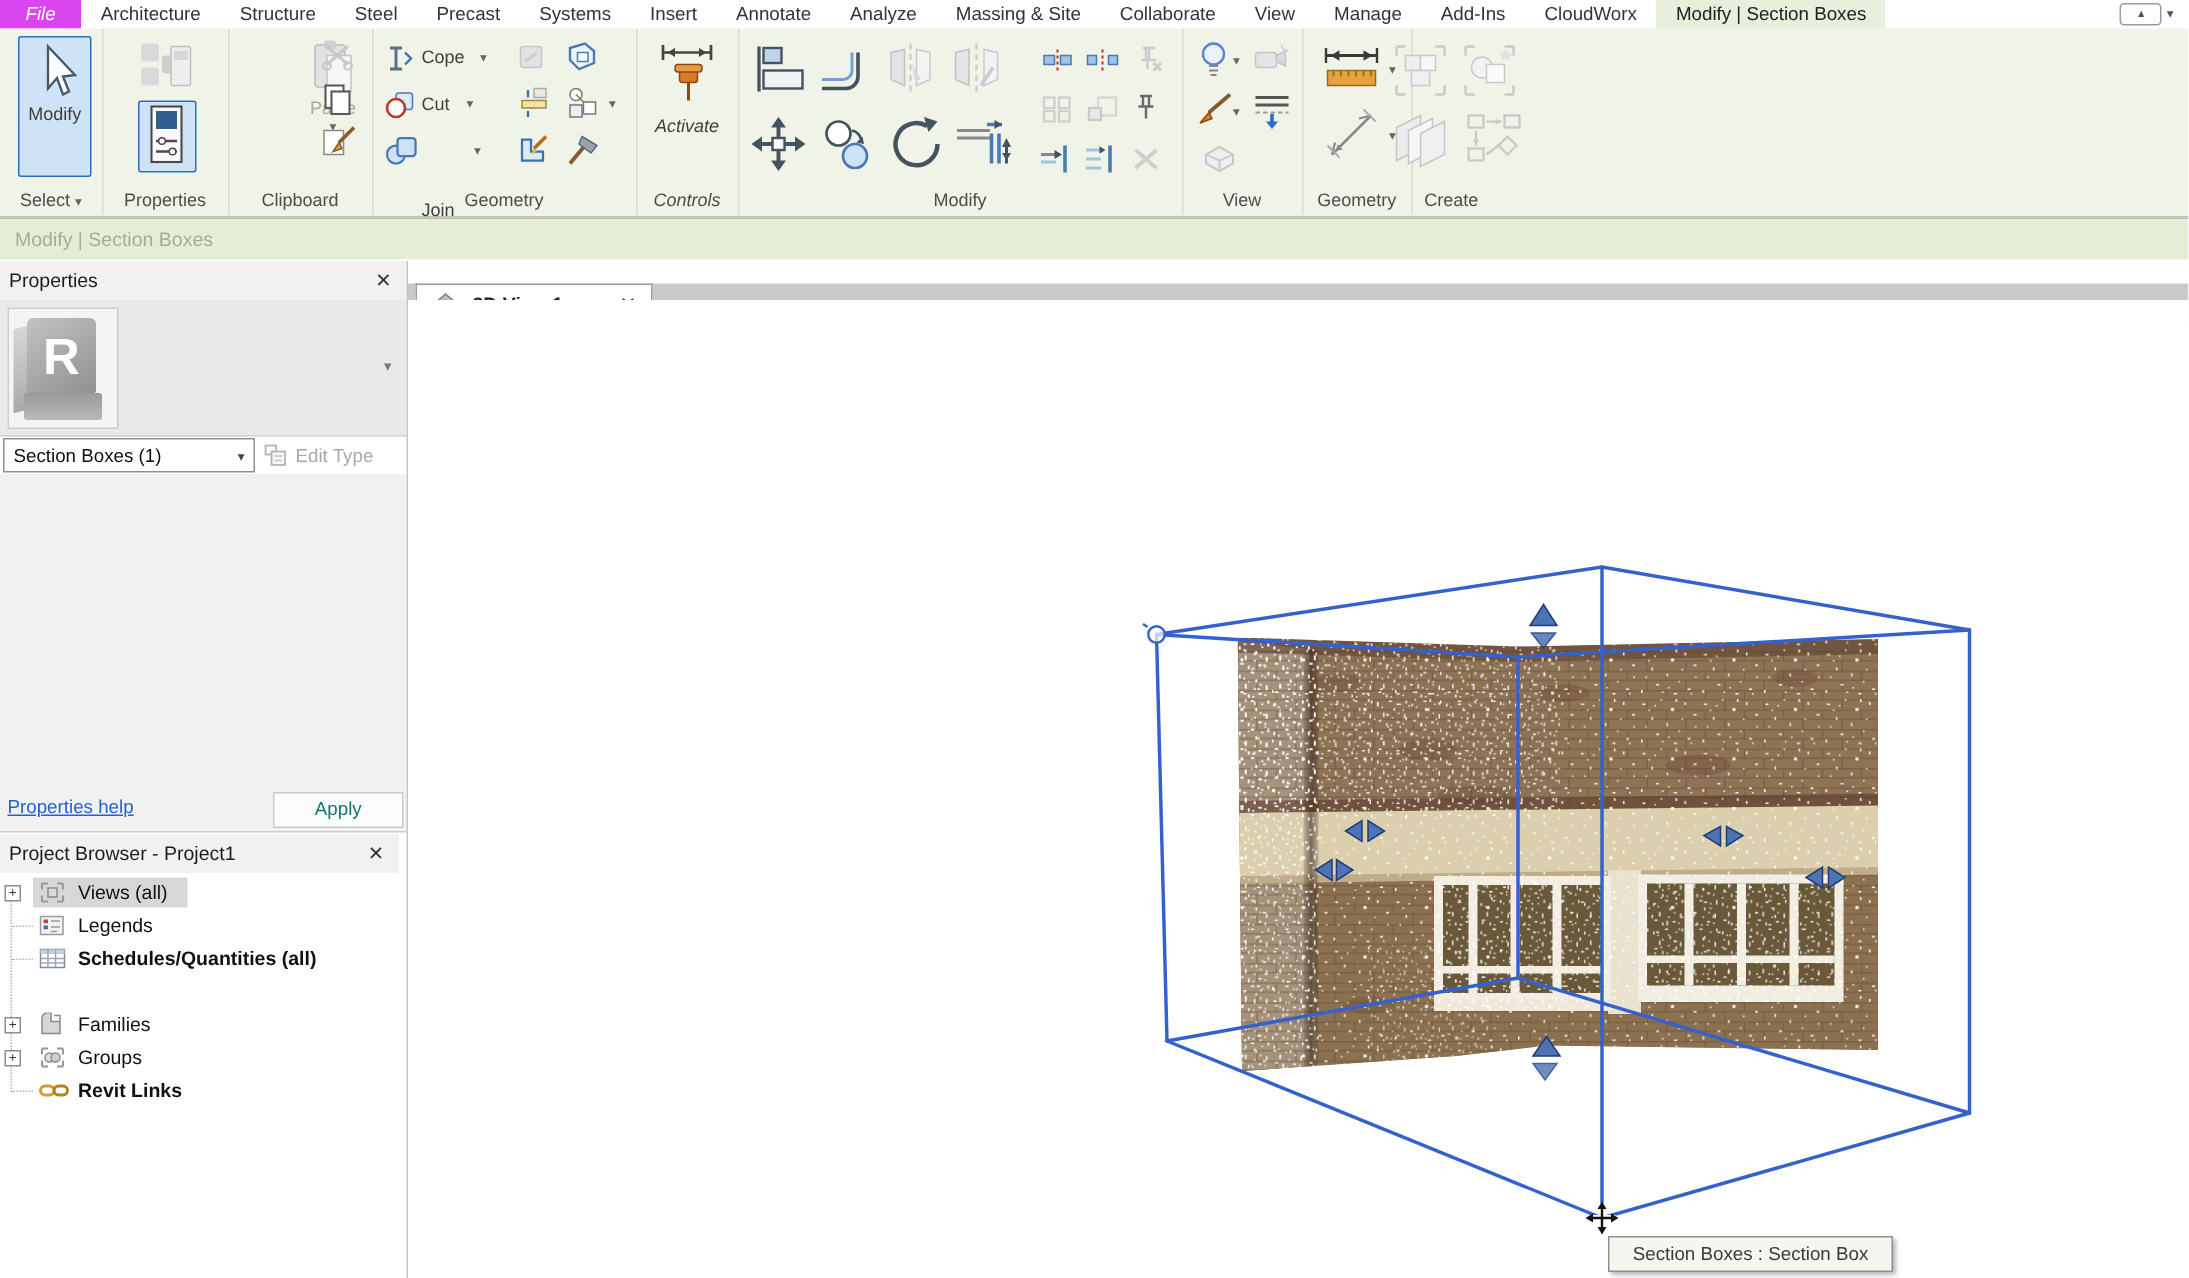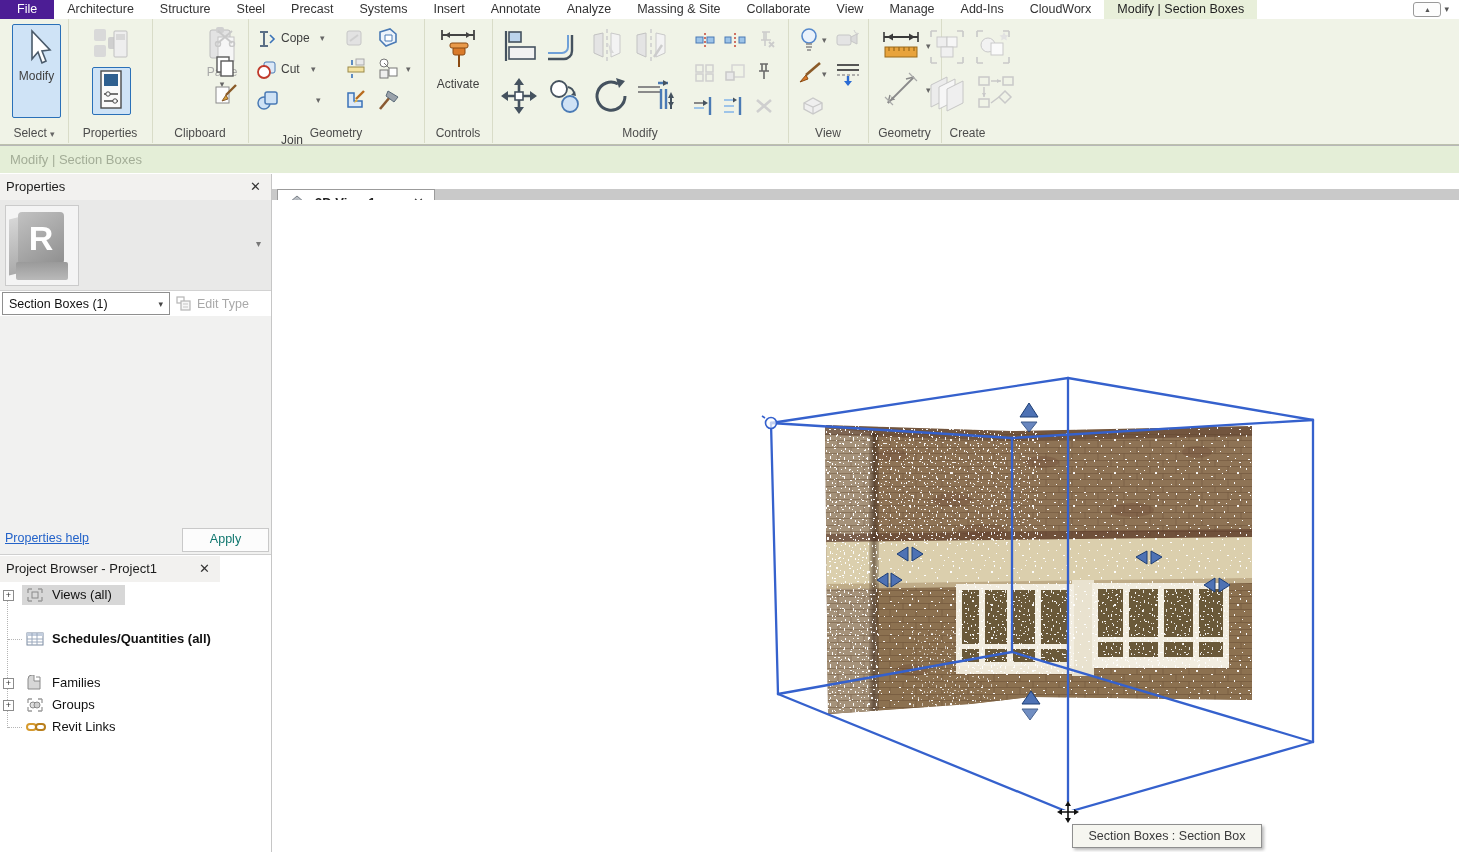--- a/index.html
+++ b/index.html
@@ -2,21 +2,21 @@
 <html><head>
 <meta charset="utf-8">
 <style>
   html,body{margin:0;padding:0;background:#fff;}
   #app{position:relative;width:1459px;height:852px;overflow:hidden;
        font-family:"Liberation Sans",sans-serif;color:#333;background:#fff;}
   .abs{position:absolute;}
   
   #menubar{left:0;top:0;width:1459px;height:19px;background:#fff;display:flex;align-items:stretch;font-size:12.5px;color:#333;}
   .mtab{padding:0 13px;line-height:19px;white-space:nowrap;cursor:default;}
-  .mtab.file{background:#4c1d95;color:#fff;padding:0 17px;}
+  .mtab.file{background:#d946ef;color:#fff;padding:0 17px;font-style:italic;}
   .mtab.ctx{background:#e8efda;color:#222;}
   #ribbon-collapse{position:absolute;right:10px;top:2px;height:14px;display:flex;align-items:center;gap:3px;}
   #ribbon-collapse .pill{width:26px;height:13px;border:1px solid #9a9a9a;border-radius:3px;font-size:7px;line-height:13px;text-align:center;color:#555;background:#fdfdfd;}
   #ribbon-collapse .car{font-size:9px;color:#555;}
   
   #ribbon{left:0;top:19px;width:1459px;height:125px;background:#f0f3e7;border-bottom:1px solid #bcc0ae;}
   .panel{position:absolute;top:0;height:124px;border-right:1px solid #d9dcc8;}
   .plabel{position:absolute;left:0;right:0;bottom:3px;text-align:center;font-size:12px;color:#4c4c4c;white-space:nowrap;}
   .btxt{font-size:12px;color:#3f3f3f;}
   .gray{color:#a8a8a8;}
@@ -36,21 +36,21 @@
   #rflap{position:absolute;left:3px;top:12px;width:12px;height:56px;background:linear-gradient(#d6d6d6,#aaa);transform:skewY(-14deg);}
   #rbase{position:absolute;left:10px;top:56px;width:52px;height:18px;background:linear-gradient(#9a9a9a,#b9b9b9);border-radius:2px;}
   #type-caret{position:absolute;right:10px;top:38px;font-size:10px;color:#777;}
   #combo{left:2px;top:292px;width:168px;height:23px;background:#fff;border:1px solid #8f8f8f;font-size:12.5px;color:#111;line-height:23px;padding-left:6px;box-sizing:border-box;}
   #combo .chev{position:absolute;right:6px;top:0;font-size:9px;color:#444;}
   #edit-type{left:176px;top:292px;width:92px;height:23px;display:flex;align-items:center;gap:5px;font-size:12.5px;color:#a9a9a9;}
   #prop-body{left:0;top:316px;width:271px;height:209px;background:#f1f1f0;}
   #help-row{left:0;top:525px;width:271px;height:29px;background:#f1f1f0;border-bottom:1px solid #cfcfcf;}
   #prop-help{position:absolute;left:5px;top:6px;font-size:12.5px;color:#2463c9;text-decoration:underline;}
   #apply-btn{position:absolute;left:182px;top:3px;width:85px;height:22px;background:#fcfcfc;border:1px solid #c9c9c9;font-size:12.5px;color:#0f766e;text-align:center;line-height:21px;}
-  #pb-header{left:0;top:556px;width:220px;height:26px;}
+  #pb-header{left:0;top:556px;width:266px;height:26px;}
   #tree{left:0;top:582px;width:271px;height:270px;background:#fff;}
   .titem{position:absolute;left:0;width:271px;height:22px;}
   .texp{position:absolute;left:3px;top:6px;width:9px;height:9px;border:1px solid #8c8c8c;background:#fff;font-size:9px;line-height:8px;text-align:center;color:#333;}
   .ticon{position:absolute;left:26px;top:3px;}
   .tlabel{position:absolute;left:52px;top:0;font-size:13px;color:#111;line-height:22px;white-space:nowrap;}
   .tsel{position:absolute;left:22px;top:1px;width:103px;height:20px;background:#d7d7d7;}
   .guide{position:absolute;border-left:1px dotted #b5b5b5;}
   .stub{position:absolute;border-top:1px dotted #b5b5b5;}
   
   #divider{left:271px;top:174px;width:1px;height:678px;background:#c6c6c6;}
@@ -195,21 +195,21 @@
         <path d="M20 4 L12 12" stroke="#b86a1e" stroke-width="2.4"></path>
           <path d="M12 12 l-2 4 l4 -2 Z" fill="#e8b23c"></path>
       </svg>
       <svg class="abs" style="left:128px;top:68px;" width="26" height="26" viewBox="0 0 26 26">
         <path d="M4 22 L14 10" stroke="#8a5a32" stroke-width="2.6"></path>
         <path d="M12 4 L22 10 L18 15 L10 9 Z" fill="#9aa2ab" stroke="#5a6a78"></path>
       </svg>
       <div class="plabel">Geometry</div>
     </div>
 
-    <div class="panel" style="left:424px;width:68px;">
+    <div class="panel" style="left:424px;width:68px;font-style:italic;">
       <div class="bigbtn" style="left:9px;top:6px;width:50px;height:92px;">
         <svg width="44" height="52" viewBox="0 0 44 52">
           <path d="M6 10 h32 M6 5 v10 M38 5 v10" stroke="#444" stroke-width="1.8"></path>
           <path d="M9 10 l5 -3 v6 Z M35 10 l-5 -3 v6 Z" fill="#444"></path>
           <rect x="17" y="22" width="12" height="8" rx="2" fill="#d97a2a" stroke="#8a4a12"></rect>
           <path d="M23 30 v12" stroke="#8a4a12" stroke-width="2"></path>
           <rect x="14" y="18" width="18" height="5" rx="2" fill="#e89a4a" stroke="#8a4a12"></rect>
         </svg>
         <span class="btxt">Activate</span>
       </div>
@@ -432,20 +432,30 @@
     <div class="titem" style="top:2px;">
       <div class="tsel"></div>
       <div class="texp">+</div>
       <svg class="ticon" width="18" height="16" viewBox="0 0 18 16">
         <path d="M2 2 h4 M2 2 v4 M16 2 h-4 M16 2 v4 M2 14 h4 M2 14 v-4 M16 14 h-4 M16 14 v-4" stroke="#9a9a9a" stroke-width="1.4" fill="none"></path>
         <rect x="6" y="5" width="6" height="6" fill="#d9d9d9" stroke="#8a8a8a"></rect>
       </svg>
       <span class="tlabel">Views (all)</span>
     </div>
 
+    <div class="titem" style="top:24px;">
+      <div class="stub" style="left:8px;top:11px;width:14px;"></div>
+      <svg class="ticon" width="18" height="16" viewBox="0 0 18 16">
+        <rect x="1" y="2" width="15" height="12" fill="#f2f2f2" stroke="#9a9a9a"></rect>
+        <rect x="3" y="4" width="3" height="2.5" fill="#b04a3a"></rect>
+          <rect x="3" y="8" width="3" height="2.5" fill="#4a6ab0"></rect>
+        <path d="M8 5 h6 M8 9 h6 M8 12 h4" stroke="#9a9a9a" stroke-width="1"></path>
+      </svg>
+      <span class="tlabel">Legends</span>
+    </div>
 
     <div class="titem" style="top:46px;font-weight:bold;">
       <div class="stub" style="left:8px;top:11px;width:14px;"></div>
       <svg class="ticon" width="18" height="16" viewBox="0 0 18 16">
         <rect x="1" y="2" width="16" height="12" fill="#fff" stroke="#7a8aa0"></rect>
         <rect x="1" y="2" width="16" height="3" fill="#c3cede"></rect>
         <path d="M1 8 h16 M1 11 h16 M6 2 v12 M11 2 v12" stroke="#9aa8bc" stroke-width="1"></path>
       </svg>
       <span class="tlabel">Schedules/Quantities (all)</span>
     </div>
@@ -463,21 +473,21 @@
     <div class="titem" style="top:112px;">
       <div class="texp">+</div>
       <svg class="ticon" width="18" height="16" viewBox="0 0 18 16">
         <path d="M2 2 h4 M2 2 v4 M16 2 h-4 M16 2 v4 M2 14 h4 M2 14 v-4 M16 14 h-4 M16 14 v-4" stroke="#9a9a9a" stroke-width="1.3" fill="none"></path>
         <circle cx="7" cy="8" r="3" fill="#e0e0e0" stroke="#8a8a8a"></circle>
           <circle cx="11" cy="8" r="3" fill="#cfcfcf" stroke="#8a8a8a"></circle>
       </svg>
       <span class="tlabel">Groups</span>
     </div>
 
-    <div class="titem" style="top:134px;">
+    <div class="titem" style="top:134px;font-weight:bold;">
       <div class="stub" style="left:8px;top:11px;width:14px;"></div>
       <svg class="ticon" width="20" height="16" viewBox="0 0 20 16">
         <rect x="1" y="5" width="9" height="6" rx="3" fill="none" stroke="#d69a2e" stroke-width="2"></rect>
         <rect x="10" y="5" width="9" height="6" rx="3" fill="none" stroke="#b97f1c" stroke-width="2"></rect>
       </svg>
       <span class="tlabel">Revit Links</span>
     </div>
   </div>
 
   <div id="divider" class="abs"></div>

